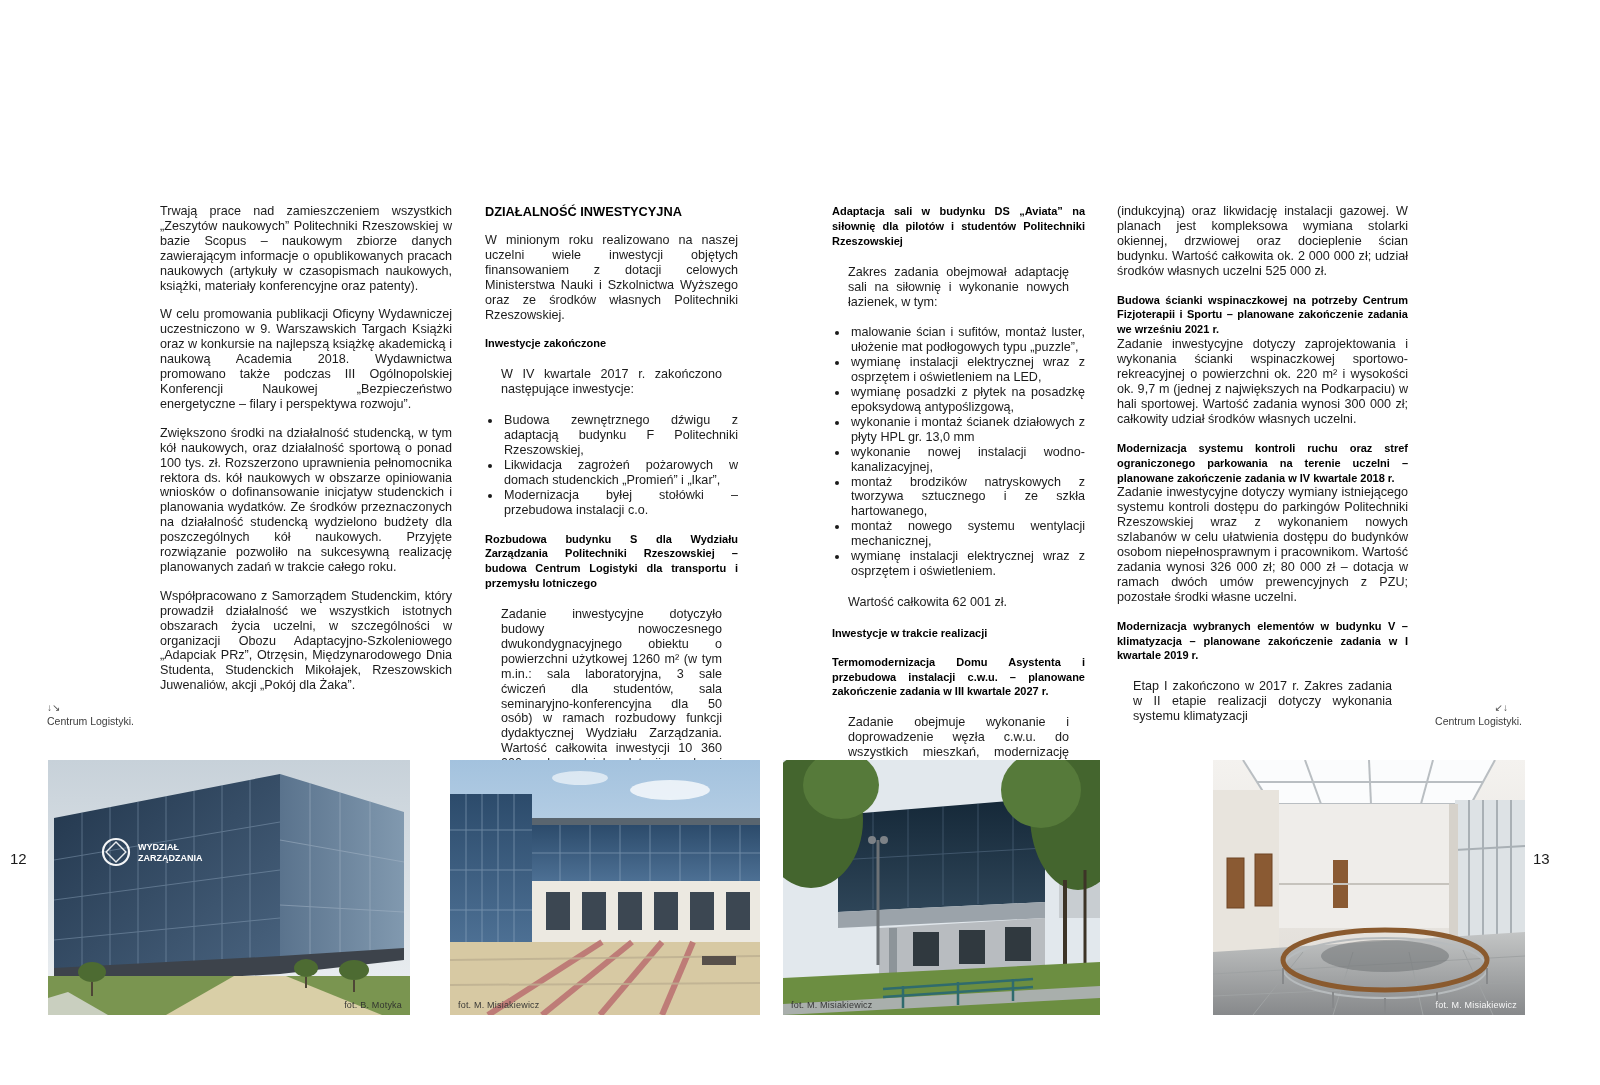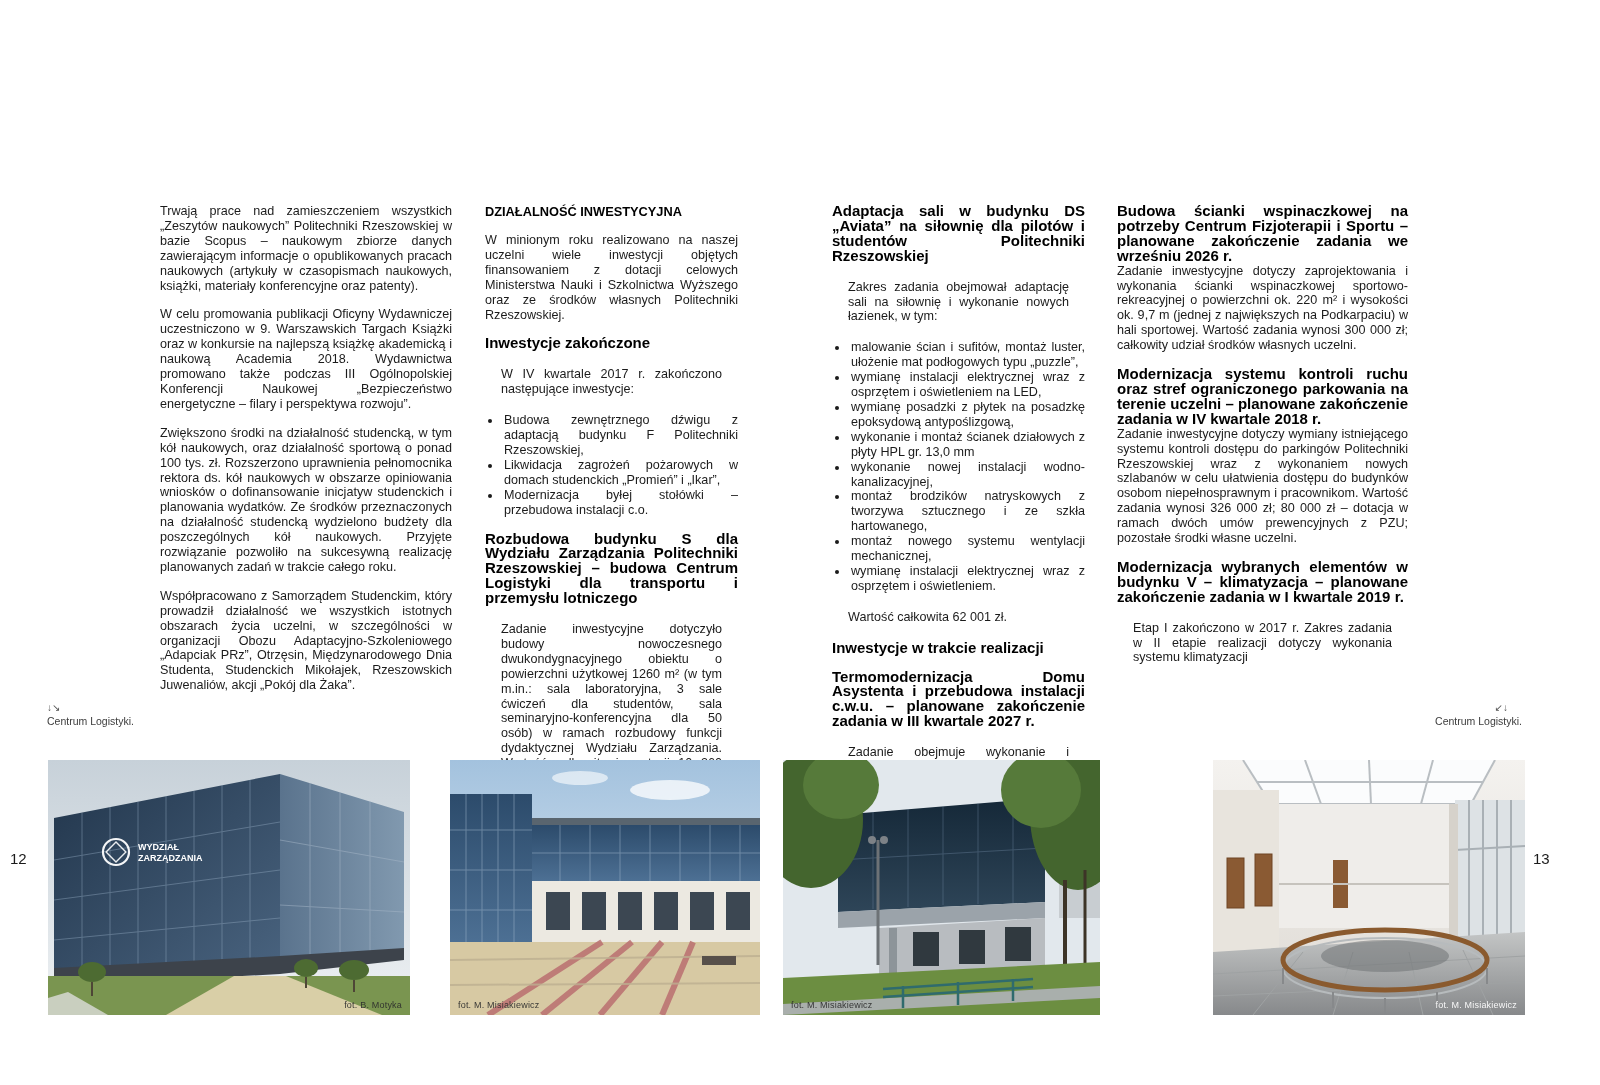--- a/index.html
+++ b/index.html
@@ -5,21 +5,21 @@
   html,body{margin:0;padding:0;}
   body{
     width:1600px;height:1085px;position:relative;background:#ffffff;
     font-family:"Liberation Sans",sans-serif;color:#1b1b1b;overflow:hidden;
     -webkit-font-smoothing:antialiased;
   }
   .col{position:absolute;top:204px;font-size:12.6px;line-height:14.9px;text-align:justify;}
   .col p{margin:0 0 14px 0;}
   .col p.tight{margin:16px;}
   .col h3{margin:0 0 14px 0;font-size:12.8px;line-height:15px;font-weight:bold;color:#000;}
-  .col h4{margin:0;font-size:15px;line-height:14.9px;font-weight:bold;color:#000;text-align:justify;}
+  .col h4{margin:0;font-size:11px;line-height:14.9px;font-weight:bold;color:#000;text-align:justify;}
   .col h4.spaced{margin:14px 0;}
   .col ul{margin:0;padding:0 0 0 17px;list-style:disc outside;}
   .col li{margin:0;padding-left:2px;}
   .col .after-list{margin-top:2px;}
   #col1{left:160px;width:292px;}
   #col2{left:485px;width:253px;}
   #col3{left:832px;width:253px;}
   #col4{left:1117px;width:291px;}
   .pageno{position:absolute;font-size:15px;color:#1b1b1b;}
   #pageno-left{left:10px;top:850px;}
@@ -90,21 +90,22 @@
     <li>montaż nowego systemu wentylacji mechanicznej,</li>
     <li>wymianę instalacji elektrycznej wraz z osprzętem i oświetleniem.</li>
   </ul>
   <p class="tight after-list">Wartość całkowita 62 001 zł.</p>
   <h4 class="spaced">Inwestycje w trakcie realizacji</h4>
   <h4>Termomodernizacja Domu Asystenta i przebudowa instalacji c.w.u. – planowane zakończenie zadania w III kwartale 2027 r.</h4>
   <p class="tight">Zadanie obejmuje wykonanie i doprowadzenie węzła c.w.u. do wszystkich mieszkań, modernizację oświetlenia na korytarzach, modernizację przyłącza energetycznego, wyposażenie każdego mieszkania w kuchenkę elektryczną</p>
 </div>
 
 <div class="col" id="col4">
-  <h4>Budowa ścianki wspinaczkowej na potrzeby Centrum Fizjoterapii i Sportu – planowane zakończenie zadania we wrześniu 2026 r.</h4>
+  <p>(indukcyjną) oraz likwidację instalacji gazowej. W planach jest kompleksowa wymiana stolarki okiennej, drzwiowej oraz docieplenie ścian budynku. Wartość całkowita ok. 2 000 000 zł; udział środków własnych uczelni 525 000 zł.</p>
+  <h4>Budowa ścianki wspinaczkowej na potrzeby Centrum Fizjoterapii i Sportu – planowane zakończenie zadania we wrześniu 2021 r.</h4>
   <p>Zadanie inwestycyjne dotyczy zaprojektowania i wykonania ścianki wspinaczkowej sportowo-rekreacyjnej o powierzchni ok. 220 m² i wysokości ok. 9,7 m (jednej z największych na Podkarpaciu) w hali sportowej. Wartość zadania wynosi 300 000 zł; całkowity udział środków własnych uczelni.</p>
   <h4>Modernizacja systemu kontroli ruchu oraz stref ograniczonego parkowania na terenie uczelni – planowane zakończenie zadania w IV kwartale 2018 r.</h4>
   <p>Zadanie inwestycyjne dotyczy wymiany istniejącego systemu kontroli dostępu do parkingów Politechniki Rzeszowskiej wraz z wykonaniem nowych szlabanów w celu ułatwienia dostępu do budynków osobom niepełnosprawnym i pracownikom. Wartość zadania wynosi 326 000 zł; 80 000 zł – dotacja w ramach dwóch umów prewencyjnych z PZU; pozostałe środki własne uczelni.</p>
   <h4>Modernizacja wybranych elementów w budynku V – klimatyzacja – planowane zakończenie zadania w I kwartale 2019 r.</h4>
   <p class="tight">Etap I zakończono w 2017 r. Zakres zadania w II etapie realizacji dotyczy wykonania systemu klimatyzacji</p>
 </div>
 
 <figure id="photo1">
   <svg viewBox="0 0 362 255" preserveAspectRatio="none">
     <defs>

